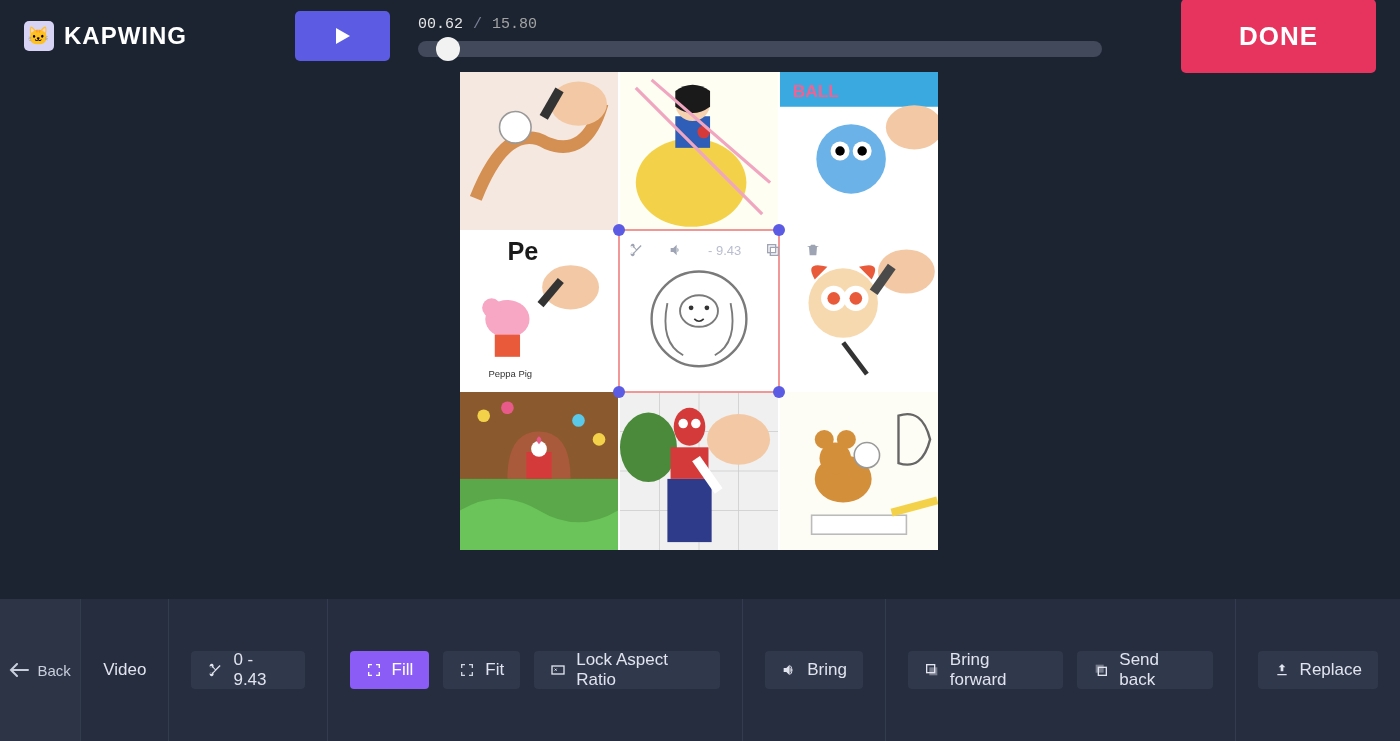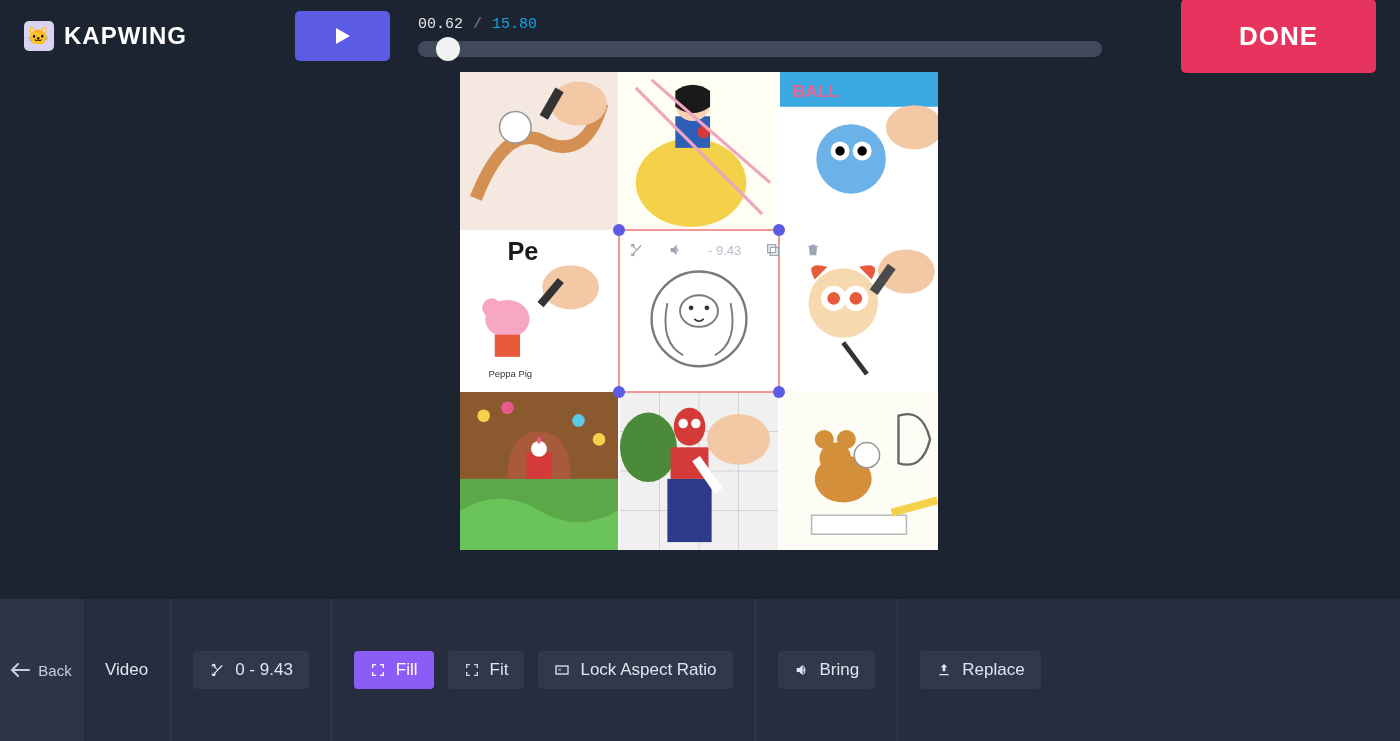--- a/index.html
+++ b/index.html
@@ -31,21 +31,21 @@
 .play-btn {
   width: 95px; height: 50px; background: #5b5ce3; border-radius: 5px;
   display: flex; align-items: center; justify-content: center; cursor: pointer;
   margin-left: 90px;
 }
 .play-btn svg { fill: #fff; }
 .time-area { flex: 1; display: flex; flex-direction: column; gap: 8px; margin-left: 10px; }
 .time-text { font-family: 'Courier New', monospace; font-size: 15px; display: flex; gap: 10px; }
 .time-cur { color: #e6e6e6; }
 .time-sep { color: #7a8194; }
-.time-dur { color: #0ea5e9; }
+.time-dur { color: #a3a3a3; }
 .timeline {
   position: relative; height: 16px; background: #41495a; border-radius: 8px;
   width: 684px;
 }
 .timeline-thumb {
   position: absolute; top: -4px; left: 18px; width: 24px; height: 24px;
   border-radius: 50%; background: #f2f2f2;
 }
 .done-btn {
   width: 195px; height: 74px; background: #e7345f; border-radius: 5px;
@@ -363,20 +363,40 @@
     <div class="btn">
       <span class="icon">
         <svg viewBox="0 0 24 24">
             <path fill="currentColor" d="M4 9v6h4l5 5V4L8 9H4zm12 3a4 4 0 0 0-2-3.5v7A4 4 0 0 0 16 12zm-2-7v2a7 7 0 0 1 0 10v2a9 9 0 0 0 0-14z"></path>
           </svg>
       </span>
       <span>Bring</span>
     </div>
   </div>
 
+  <div class="sect">
+    <div class="btn">
+      <span class="icon">
+        <svg viewBox="0 0 24 24">
+            <rect x="4" y="4" width="12" height="12" fill="none" stroke="currentColor" stroke-width="2"></rect>
+            <rect x="8" y="8" width="12" height="12" fill="currentColor" opacity="0.4"></rect>
+          </svg>
+      </span>
+      <span>Bring forward</span>
+    </div>
+    <div class="btn">
+      <span class="icon">
+        <svg viewBox="0 0 24 24">
+            <rect x="8" y="8" width="12" height="12" fill="none" stroke="currentColor" stroke-width="2"></rect>
+            <rect x="4" y="4" width="12" height="12" fill="currentColor" opacity="0.4"></rect>
+          </svg>
+      </span>
+      <span>Send back</span>
+    </div>
+  </div>
 
   <div class="sect">
     <div class="btn">
       <span class="icon">
         <svg viewBox="0 0 24 24">
             <path fill="currentColor" d="M12 3l5 5h-3v6h-4V8H7l5-5zM5 18h14v2H5z"></path>
           </svg>
       </span>
       <span>Replace</span>
     </div>

